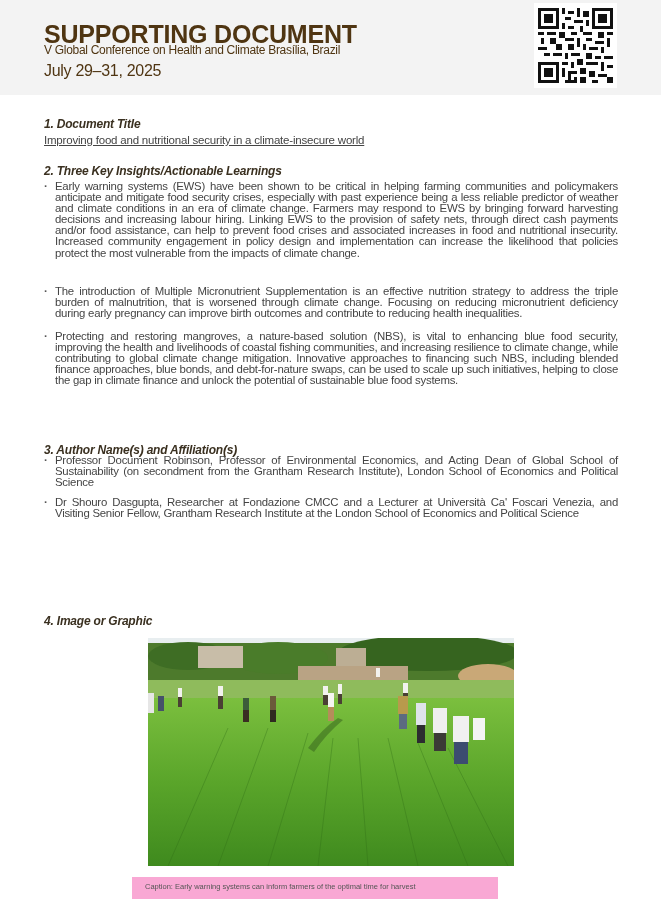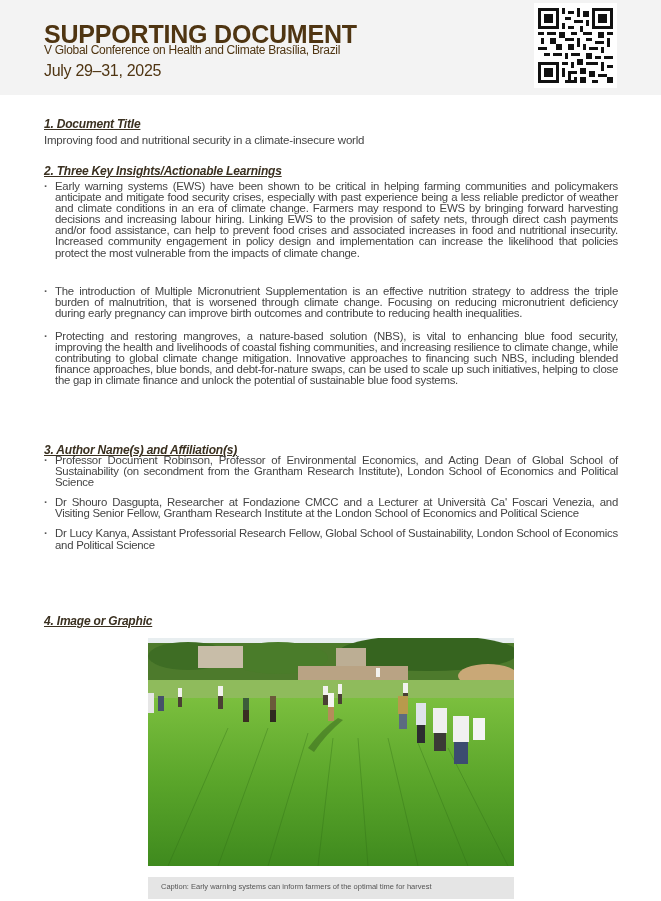--- a/index.html
+++ b/index.html
@@ -3,27 +3,27 @@
 <meta charset="utf-8">
 <style>
   html,body{margin:0;padding:0;}
   body{width:661px;height:901px;background:#ffffff;position:relative;overflow:hidden;font-family:"Liberation Sans",sans-serif;color:#3a3a3a;}
   .header{position:absolute;left:0;top:0;width:661px;height:95px;background:#f3f3f3;}
   .hdr-title{position:absolute;left:44px;top:20px;font-family:Liberation Sans, sans-serif;font-weight:bold;font-size:25px;color:#4f3512;letter-spacing:-0.2px;}
   .hdr-sub{position:absolute;left:44px;top:43px;font-size:12px;color:#4f3512;letter-spacing:-0.3px;}
   .hdr-date{position:absolute;left:44px;top:62px;font-size:16px;color:#4f3512;letter-spacing:-0.3px;}
   .qr{position:absolute;left:534px;top:3px;width:83px;height:85px;background:#fff;}
   .qr svg{position:absolute;left:4px;top:4px;}
-  .section-h{position:absolute;left:44px;font-style:italic;font-weight:bold;font-size:12px;color:#3a3020;letter-spacing:-0.2px;text-decoration:underline;}
-  .plain{position:absolute;left:44px;font-size:11.5px;color:#444;letter-spacing:-0.2px;}
+  .section-h{position:absolute;left:44px;font-style:italic;font-weight:bold;font-size:12px;color:#3a3020;letter-spacing:-0.2px;}
+  .plain{position:absolute;left:44px;font-size:11.5px;color:#444;letter-spacing:-0.2px;text-decoration:underline;}
   ul.bul{position:absolute;left:44px;width:574px;margin:0;padding:0;list-style:none;}
   ul.bul li{position:relative;padding-left:11px;font-size:11.4px;line-height:11.1px;color:#444;text-align:justify;letter-spacing:-0.25px;}
   ul.bul li::before{content:"·";position:absolute;left:0;top:0;font-weight:bold;color:#555;}
   .photo{position:absolute;left:148px;top:638px;width:366px;height:228px;overflow:hidden;}
-  .caption{position:absolute;left:148px;top:877px;width:366px;height:22px;background:#e5e5e5;}
+  .caption{position:absolute;left:132px;top:877px;width:366px;height:22px;background:#f9a8d4;}
   .caption span{position:absolute;left:13px;top:5px;font-size:7.5px;color:#555;}
 </style>
 </head>
 <body>
 
 <div class="header">
   <div class="hdr-title">SUPPORTING DOCUMENT</div>
   <div class="hdr-sub">V Global Conference on Health and Climate Brasília, Brazil</div>
   <div class="hdr-date">July 29–31, 2025</div>
   <div class="qr">
@@ -99,21 +99,20 @@
 <ul class="bul" style="top:181px;">
   <li>Early warning systems (EWS) have been shown to be critical in helping farming communities and policymakers anticipate and mitigate food security crises, especially with past experience being a less reliable predictor of weather and climate conditions in an era of climate change. Farmers may respond to EWS by bringing forward harvesting decisions and increasing labour hiring. Linking EWS to the provision of safety nets, through direct cash payments and/or food assistance, can help to prevent food crises and associated increases in food and nutritional insecurity. Increased community engagement in policy design and implementation can increase the likelihood that policies protect the most vulnerable from the impacts of climate change.</li>
   <li style="margin-top:27px;">The introduction of Multiple Micronutrient Supplementation is an effective nutrition strategy to address the triple burden of malnutrition, that is worsened through climate change. Focusing on reducing micronutrient deficiency during early pregnancy can improve birth outcomes and contribute to reducing health inequalities.</li>
   <li style="margin-top:12px;">Protecting and restoring mangroves, a nature-based solution (NBS), is vital to enhancing blue food security, improving the health and livelihoods of coastal fishing communities, and increasing resilience to climate change, while contributing to global climate change mitigation. Innovative approaches to financing such NBS, including blended finance approaches, blue bonds, and debt-for-nature swaps, can be used to scale up such initiatives, helping to close the gap in climate finance and unlock the potential of sustainable blue food systems.</li>
 </ul>
 
 <div class="section-h" style="top:443px;">3. Author Name(s) and Affiliation(s)</div>
 <ul class="bul" style="top:455px;">
   <li>Professor Document Robinson, Professor of Environmental Economics, and Acting Dean of Global School of Sustainability (on secondment from the Grantham Research Institute), London School of Economics and Political Science</li>
   <li style="margin-top:9px;">Dr Shouro Dasgupta, Researcher at Fondazione CMCC and a Lecturer at Università Ca' Foscari Venezia, and Visiting Senior Fellow, Grantham Research Institute at the London School of Economics and Political Science</li>
-  <li style="margin-top:9px;">Dr Lucy Kanya, Assistant Professorial Research Fellow, Global School of Sustainability, London School of Economics and Political Science</li>
 </ul>
 
 <div class="section-h" style="top:614px;">4. Image or Graphic</div>
 
 <div class="photo" title="People standing in a green rice field">
   <svg width="366" height="228" viewBox="0 0 366 228" preserveAspectRatio="none">
     <defs>
       <linearGradient id="sky" x1="0" y1="0" x2="0" y2="1">
         <stop offset="0" stop-color="#e8eef0"></stop>
           <stop offset="1" stop-color="#cfd9c8"></stop>

